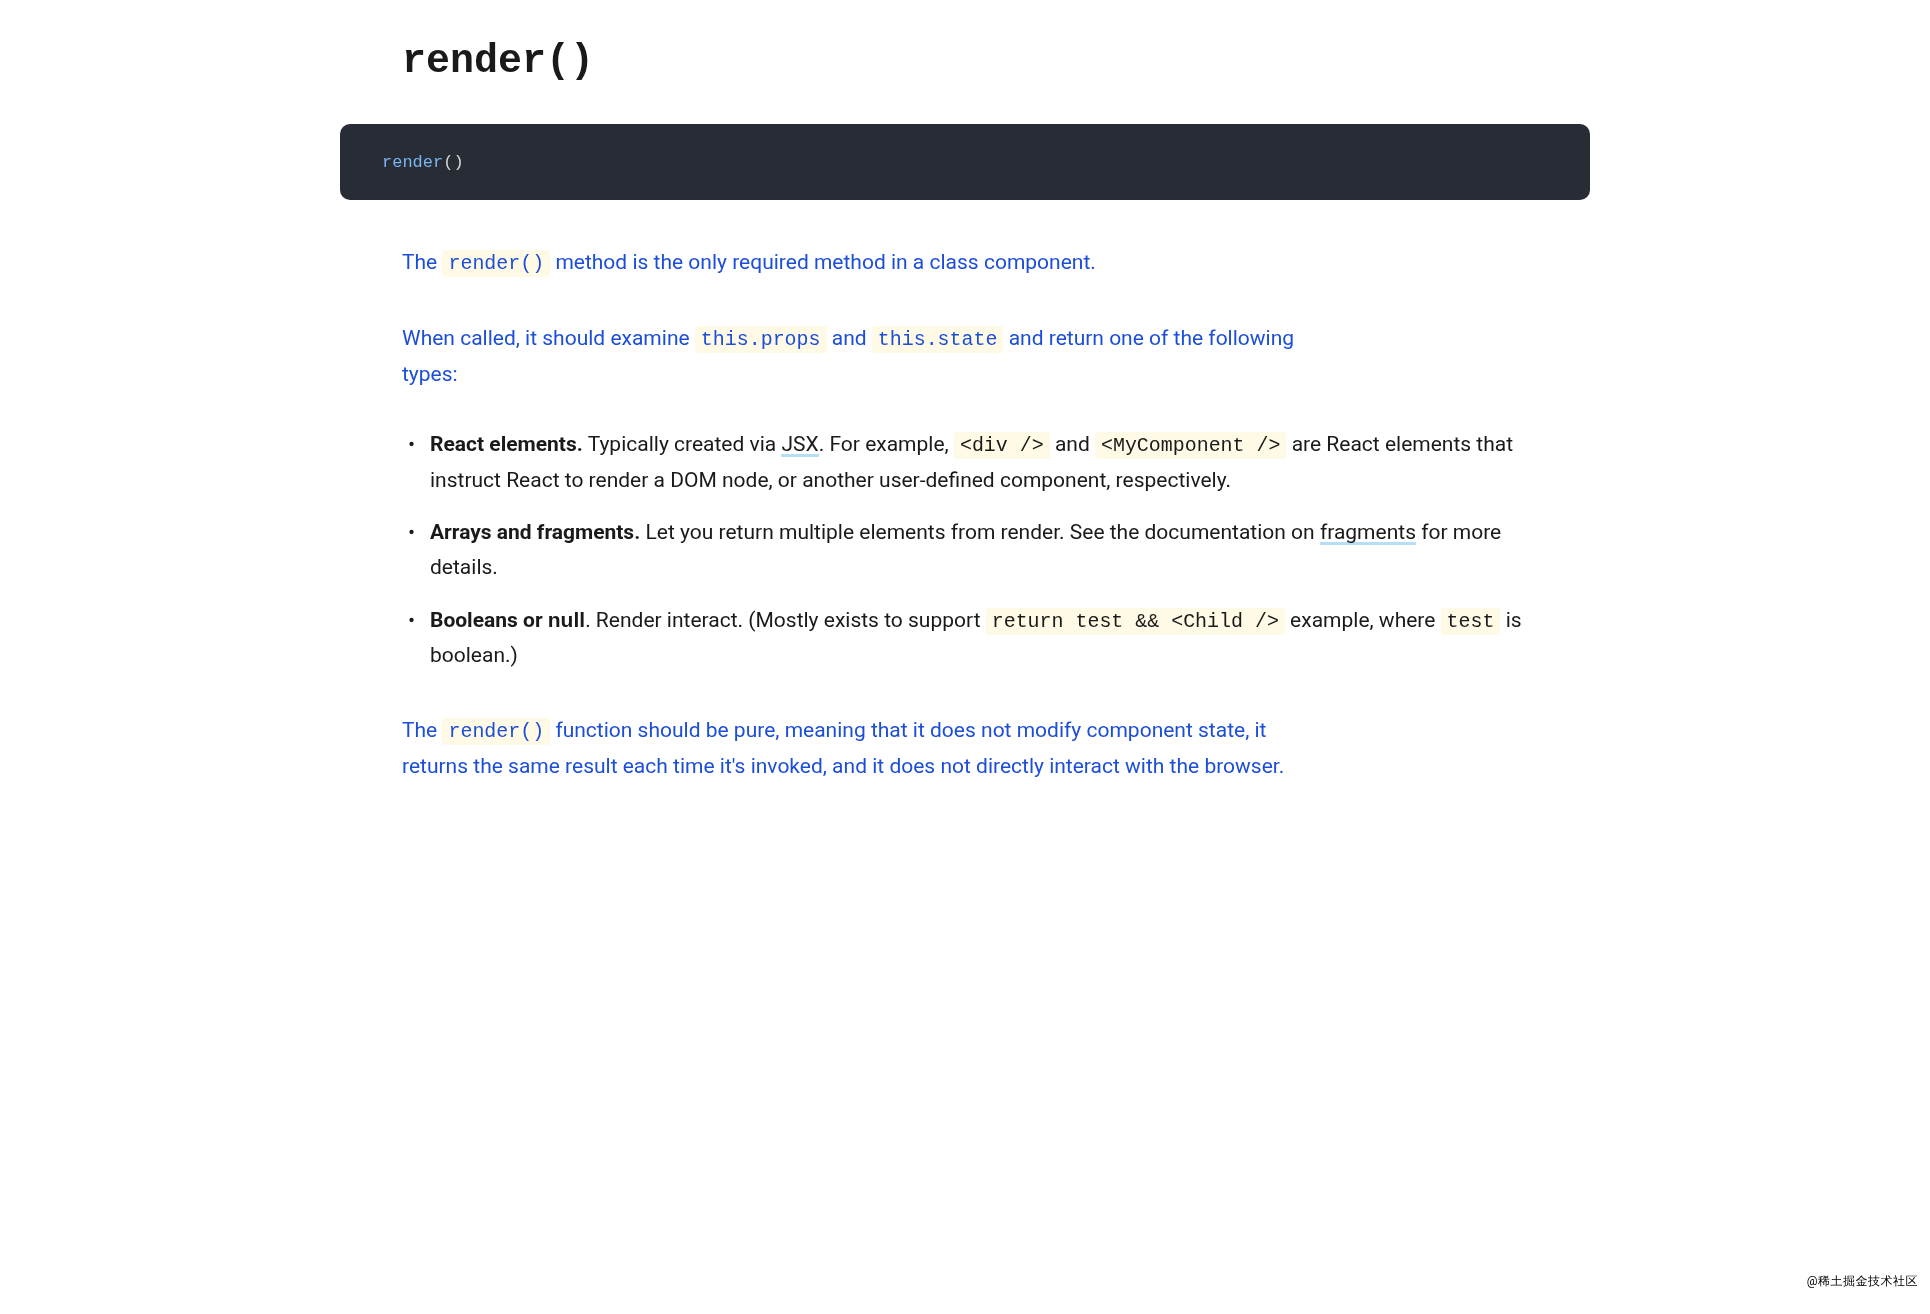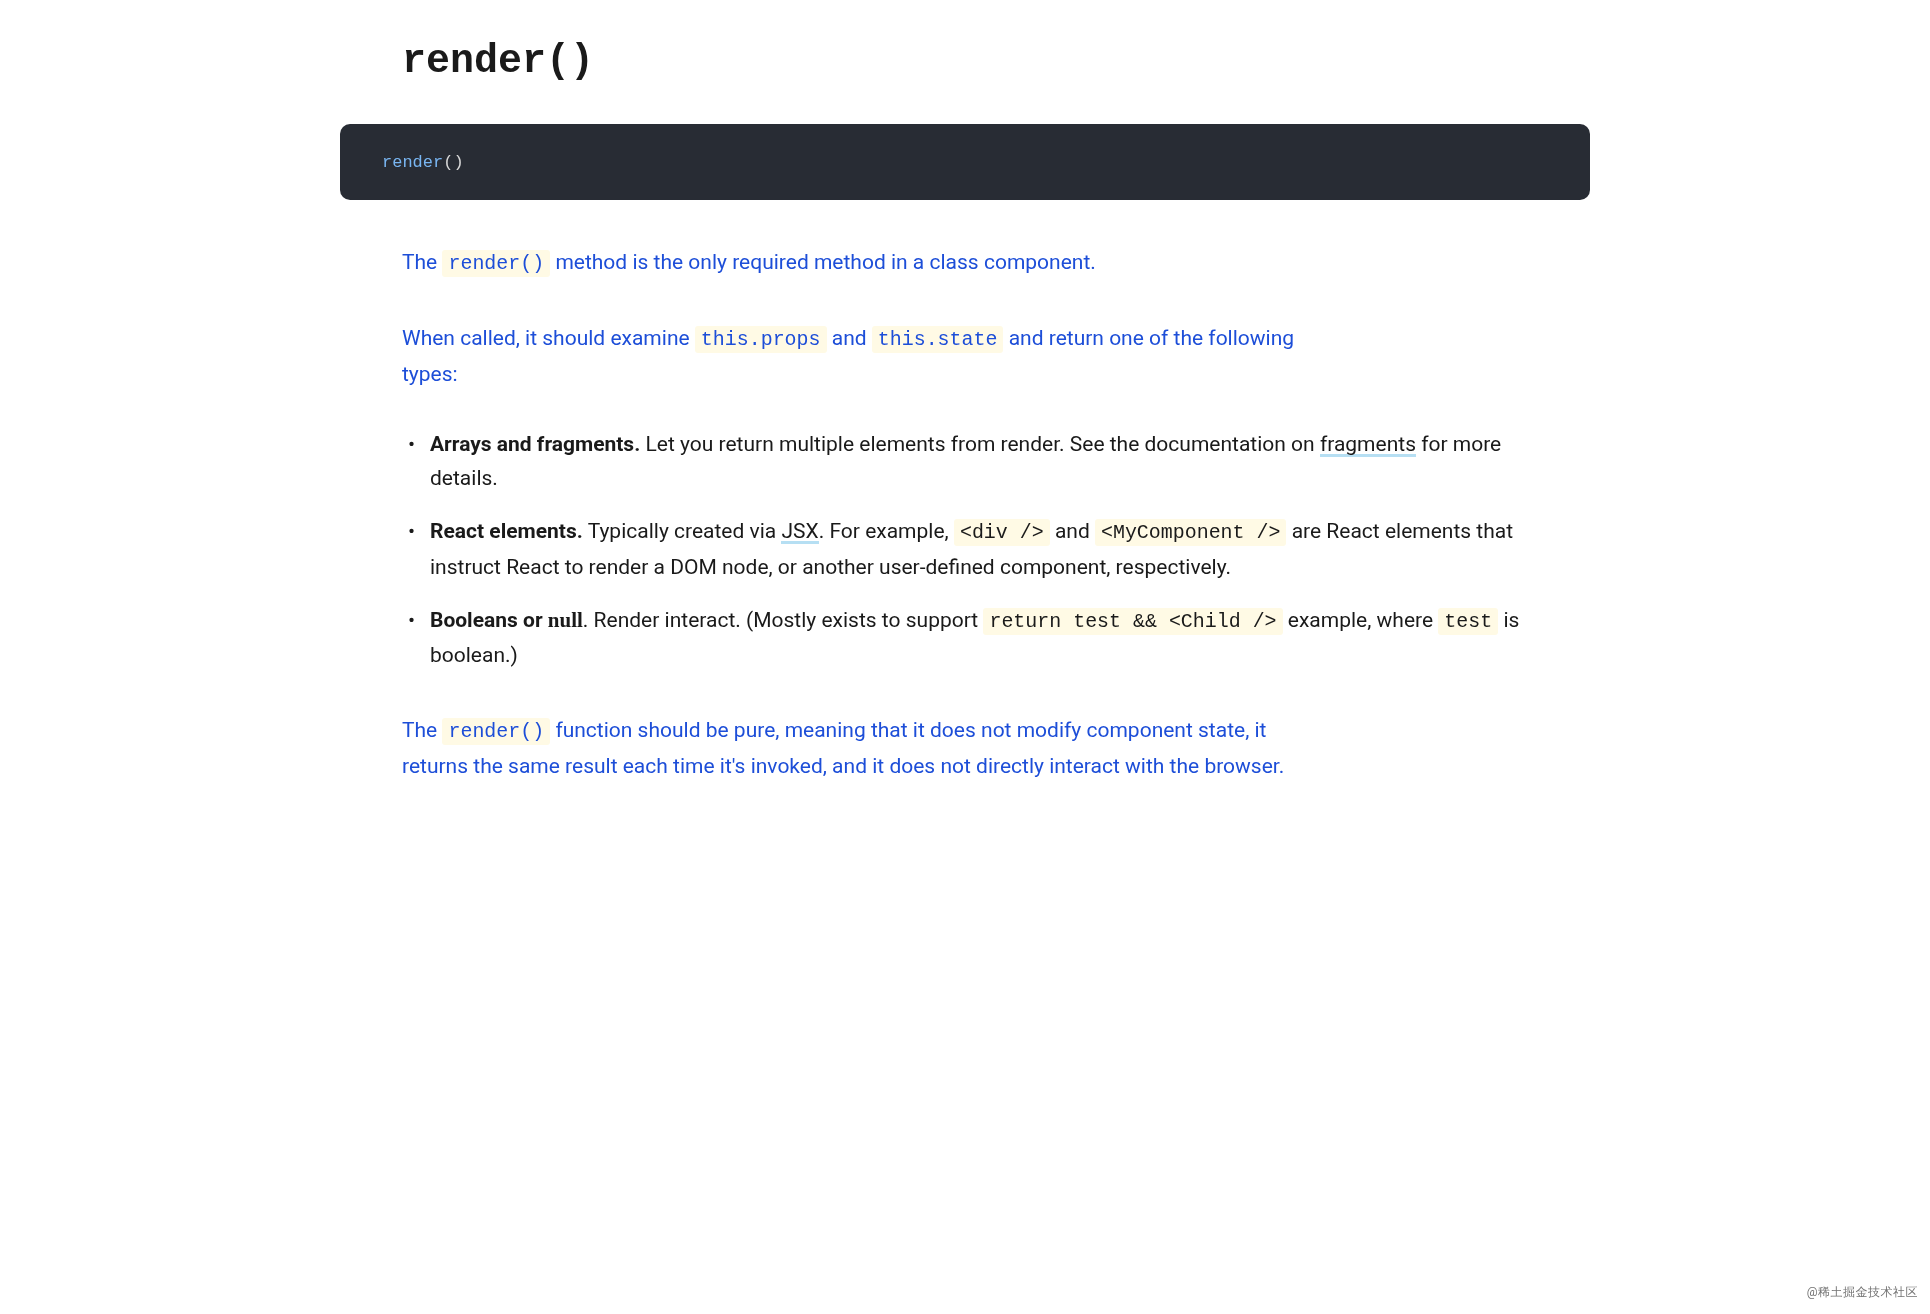--- a/index.html
+++ b/index.html
@@ -104,30 +104,30 @@
       top: 0;
       color: #1a1a1a;
       font-size: 21px;
     }
 
     .li-title {
       font-weight: 700;
     }
 
     .li-title-code-bold {
-      font-family: Liberation Serif, serif;
+      font-family: Liberation Sans, sans-serif;
       font-weight: 700;
       text-align: right;
     }
 
     .watermark {
       position: fixed;
-      bottom: 12px;
+      bottom: 23px;
       right: 12px;
-      color: #737373;
+      color: #000000;
       font-size: 12px;
       letter-spacing: 0.5px;
     }
   </style>
 </head>
 <body>
 
 <div class="container">
 
   <h3 class="page-title">render()</h3>
@@ -142,25 +142,25 @@
       <span>The </span><code class="inline-code">render()</code><span> method is the only required method in a class component.</span>
     </p>
 
     <p class="para para-narrow">
       <span>When called, it should examine </span><code class="inline-code">this.props</code><span> and </span><code class="inline-code">this.state</code><span> and return one of the following types:</span>
     </p>
 
     <ul class="return-types">
 
       <li>
-        <span class="li-title">Arrays and fragments.</span><span> Let you return multiple elements from render. See the documentation on </span><a href="#" class="doc-link">fragments</a><span> for more details.</span>
+        <span class="li-title">React elements.</span><span> Typically created via </span><a href="#" class="doc-link">JSX</a><span>. For example, </span><code class="inline-code">&lt;div /&gt;</code><span> and </span><code class="inline-code">&lt;MyComponent /&gt;</code><span> are React elements that instruct React to render a DOM node, or another user-defined component, respectively.</span>
       </li>
 
       <li>
-        <span class="li-title">React elements.</span><span> Typically created via </span><a href="#" class="doc-link">JSX</a><span>. For example, </span><code class="inline-code">&lt;div /&gt;</code><span> and </span><code class="inline-code">&lt;MyComponent /&gt;</code><span> are React elements that instruct React to render a DOM node, or another user-defined component, respectively.</span>
+        <span class="li-title">Arrays and fragments.</span><span> Let you return multiple elements from render. See the documentation on </span><a href="#" class="doc-link">fragments</a><span> for more details.</span>
       </li>
 
 
 
       <li>
         <span class="li-title">Booleans or </span><span class="li-title-code-bold">null</span><span>. Render interact. (Mostly exists to support </span><code class="inline-code">return test &amp;&amp; &lt;Child /&gt;</code><span> example, where </span><code class="inline-code">test</code><span> is boolean.)</span>
       </li>
 
     </ul>
 

